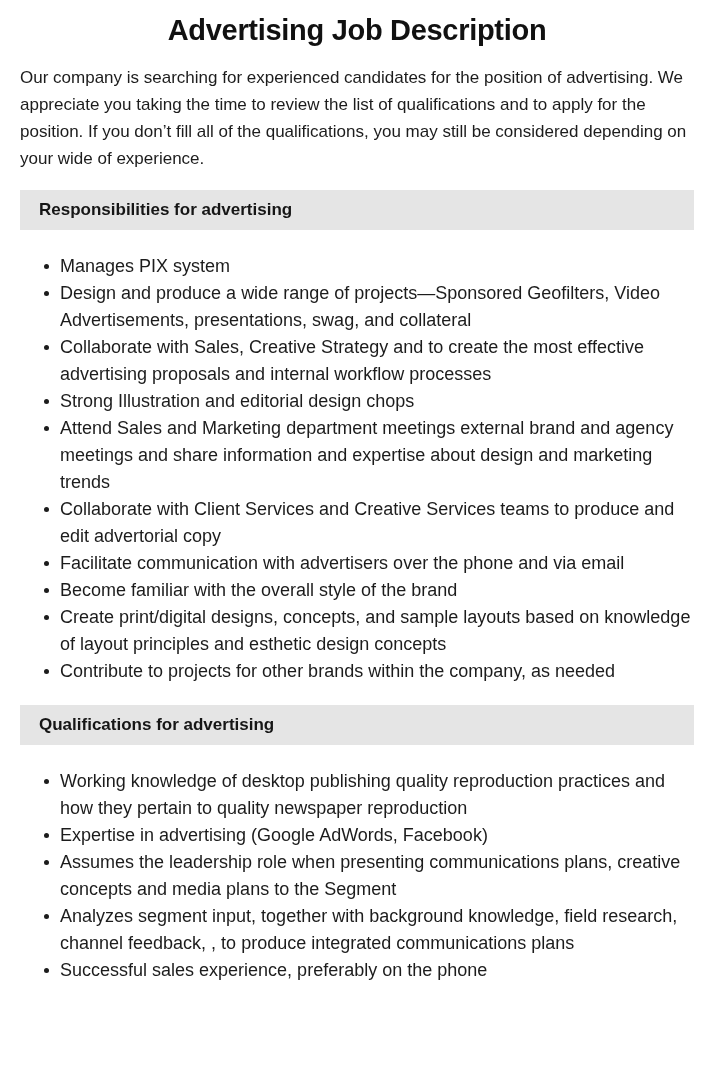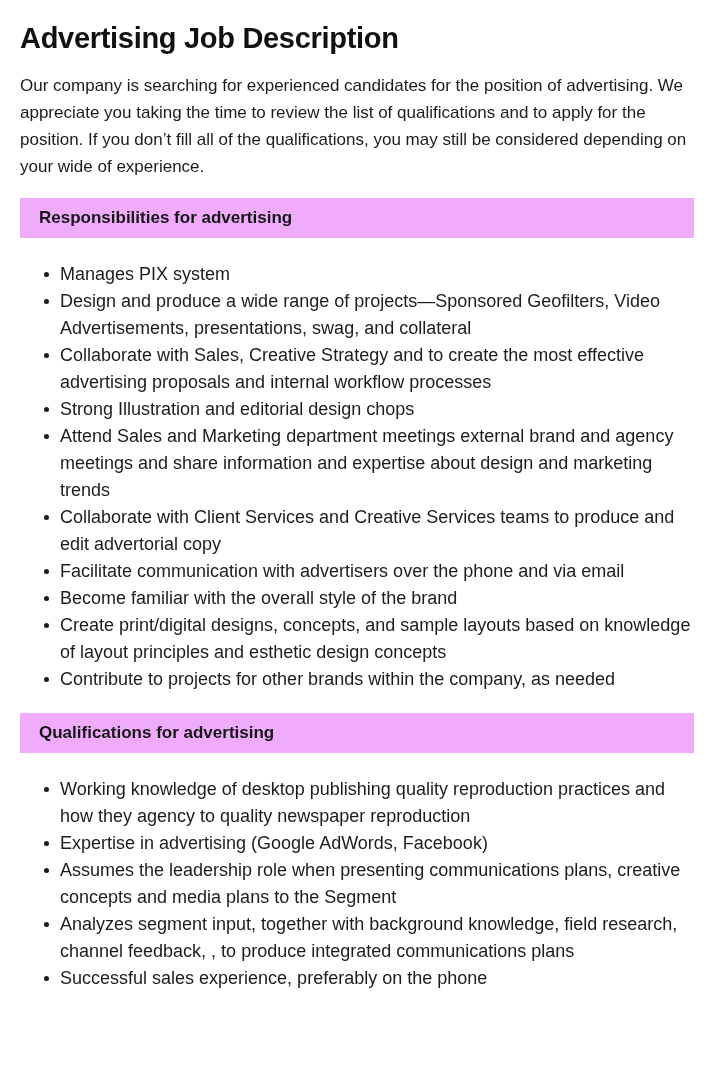--- a/index.html
+++ b/index.html
@@ -15,32 +15,33 @@
     color: #1c1c1c;
     overflow: hidden;
   }
   .doc {
     padding: 6px 26px 0 20px;
   }
   .page-title {
     font-size: 29px;
     line-height: 36px;
     font-weight: 800;
-    margin: 14px 0 16px 0;
+    text-align: center;
+    margin: 6px 0 16px 0;
     letter-spacing: -0.3px;
     color: #111111;
   }
   .intro {
     font-size: 17px;
     line-height: 27px;
     margin: 0;
     color: #1c1c1c;
   }
   .section-bar {
-    background: #f0abfc;
+    background: #e5e5e5;
     height: 40px;
     display: flex;
     align-items: center;
     padding-left: 19px;
     margin: 18px 0 0 0;
   }
   .section-heading {
     font-size: 17px;
     font-weight: 700;
     margin: 0;
@@ -92,21 +93,21 @@
           <li class="bullet-item">Create print/digital designs, concepts, and sample layouts based on knowledge of layout principles and esthetic design concepts</li>
           <li class="bullet-item">Contribute to projects for other brands within the company, as needed</li>
         </ul>
   </section>
 
   <section class="job-section">
     <div class="section-bar">
       <h2 class="section-heading">Qualifications for advertising</h2>
     </div>
     <ul class="bullet-list">
-          <li class="bullet-item">Working knowledge of desktop publishing quality reproduction practices and how they agency to quality newspaper reproduction</li>
+          <li class="bullet-item">Working knowledge of desktop publishing quality reproduction practices and how they pertain to quality newspaper reproduction</li>
           <li class="bullet-item">Expertise in advertising (Google AdWords, Facebook)</li>
           <li class="bullet-item">Assumes the leadership role when presenting communications plans, creative concepts and media plans to the Segment</li>
           <li class="bullet-item">Analyzes segment input, together with background knowledge, field research, channel feedback, , to produce integrated communications plans</li>
           <li class="bullet-item">Successful sales experience, preferably on the phone</li>
         </ul>
   </section>
 </div>
 </main>
 
 </body></html>

